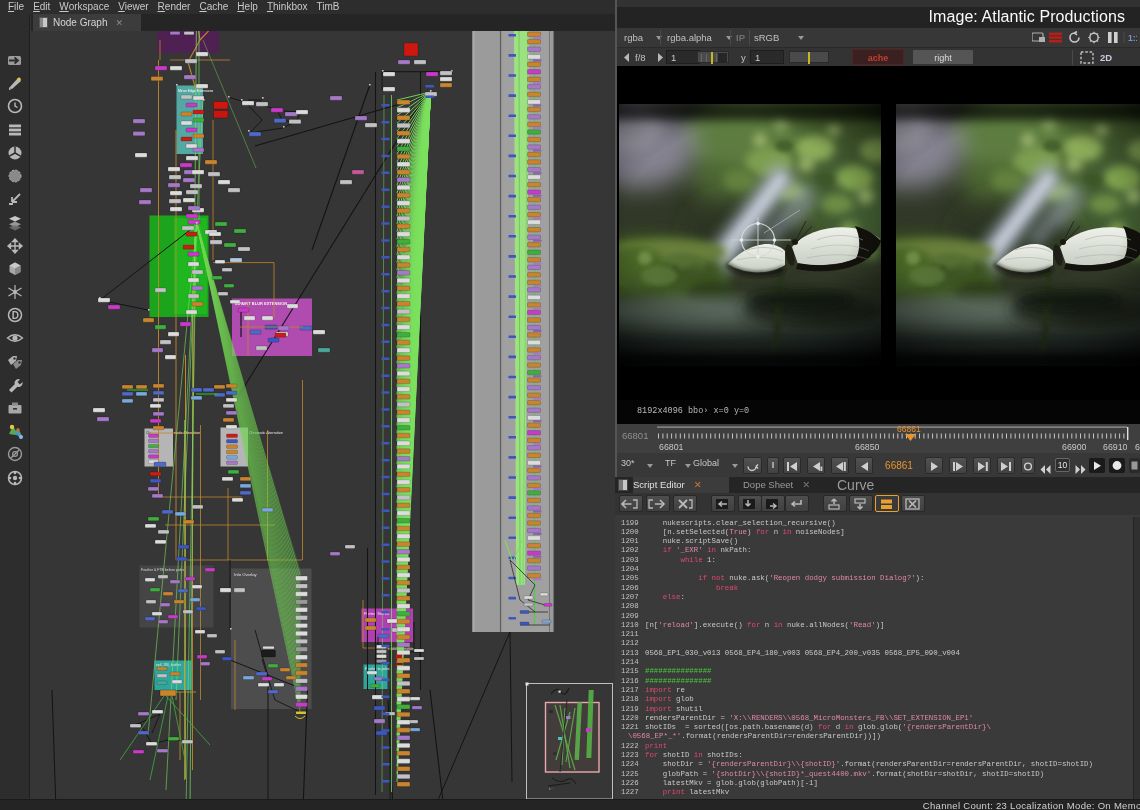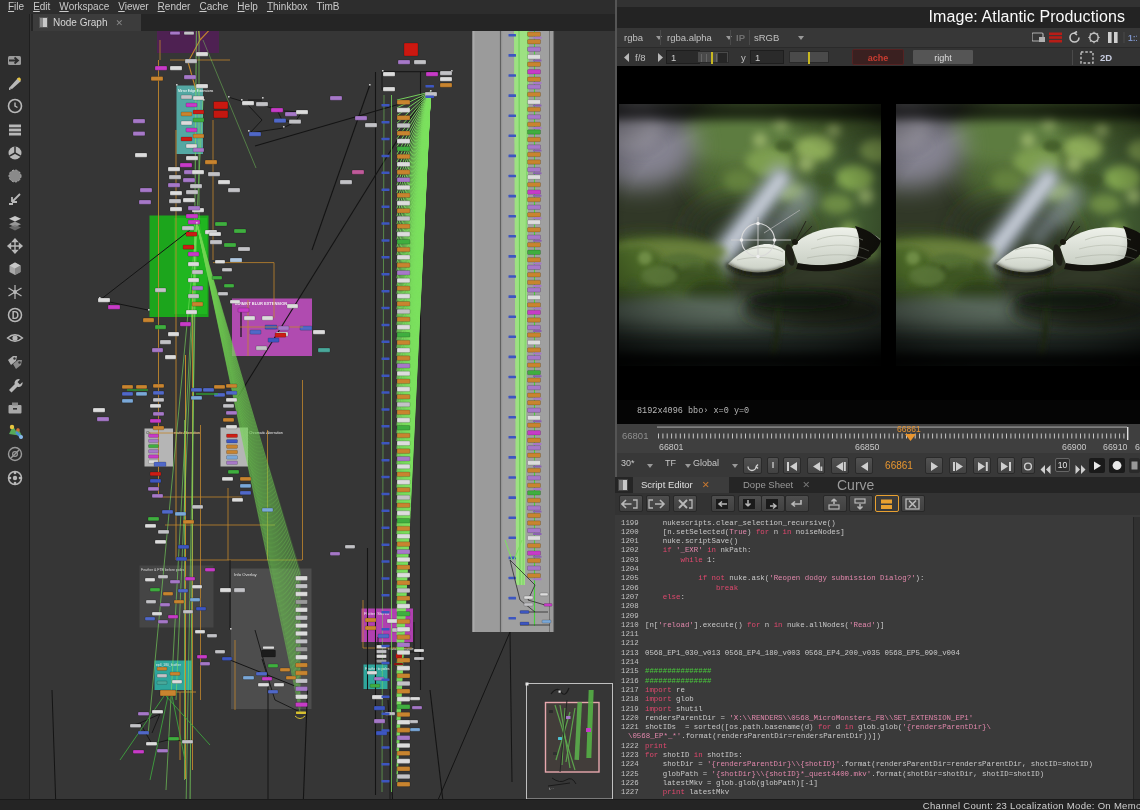--- a/index.html
+++ b/index.html
@@ -1362,21 +1362,21 @@
  <rect x="0" y="1" width="16" height="15" rx="2" fill="#1a1a1a"></rect>
       <path d="M5 4.5l7 4.3-7 4.3z" fill="#e8e8e8"></path>
  <rect x="20" y="1" width="16" height="15" rx="2" fill="#1a1a1a"></rect>
       <circle cx="28" cy="8.5" r="4.4" fill="#e8e8e8"></circle>
  <rect x="40" y="1" width="11" height="15" rx="2" fill="#2a2a2a"></rect>
       <rect x="42.5" y="4.5" width="6" height="8" fill="#999"></rect>
 </svg>
 
 <div id="setabs" class="abs">
  <div class="abs" style="left:3px;top:2px;width:10px;height:12px;background:linear-gradient(90deg,#777 50%,#c8c8c8 50%);border:1px solid #444"></div>
- <div class="abs" style="left:18px;top:0;width:96px;height:16px;background:#3c3c3c;color:#e0e0e0;font-size:9.5px;line-height:16px"><span style="margin-left:8px">Script Editor</span><span style="color:#c87830;margin-left:9px">✕</span></div>
+ <div class="abs" style="left:18px;top:0;width:96px;height:16px;background:#3c3c3c;color:#e0e0e0;font-size:9.5px;line-height:16px"><span style="margin-left:0">Script Editor</span><span style="color:#c87830;margin-left:9px">✕</span></div>
  <div class="abs" style="left:118px;top:0;width:92px;height:16px;color:#9a9a9a;font-size:9.5px;line-height:16px"><span style="margin-left:10px">Dope Sheet</span><span style="color:#777;margin-left:9px">✕</span></div>
  <div class="abs" style="left:212px;top:0;width:92px;height:16px;color:#9a9a9a;font-size:14px;line-height:16px"><span style="margin-left:10px">Curve Editor</span><span style="color:#777;margin-left:9px">✕</span></div>
 </div>
 <div id="setools" class="abs">
       <div class="sbtn" style="left:4px;"><svg width="22" height="15" viewBox="0 0 22 15" style="margin:1px 0 0 1px">
           <path d="M5 3l-4 4 4 4M1.5 7h9" stroke="#b8b8b8" stroke-width="1.6" fill="none"></path>
           <path d="M12 3h4v8h-4" stroke="#b8b8b8" stroke-width="1.3" fill="none"></path>
         </svg></div>
       <div class="sbtn" style="left:31px;"><svg width="22" height="15" viewBox="0 0 22 15" style="margin:1px 0 0 1px">
           <path d="M12 3l4 4-4 4M16 7H7" stroke="#b8b8b8" stroke-width="1.6" fill="none"></path>

